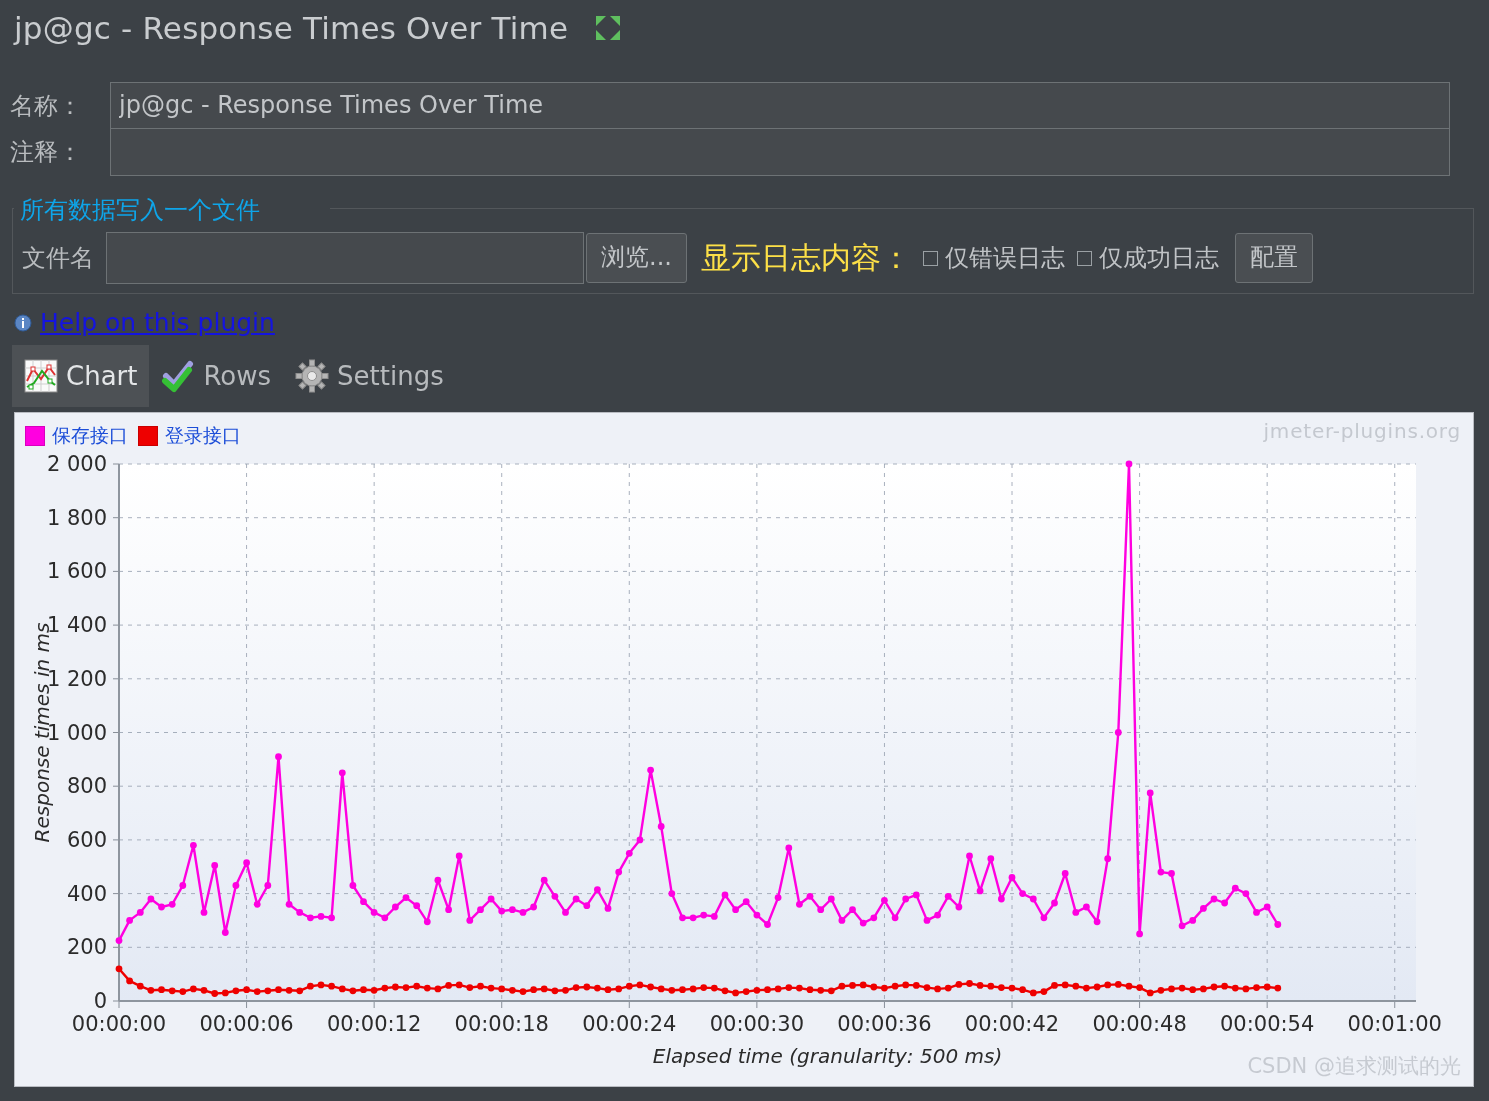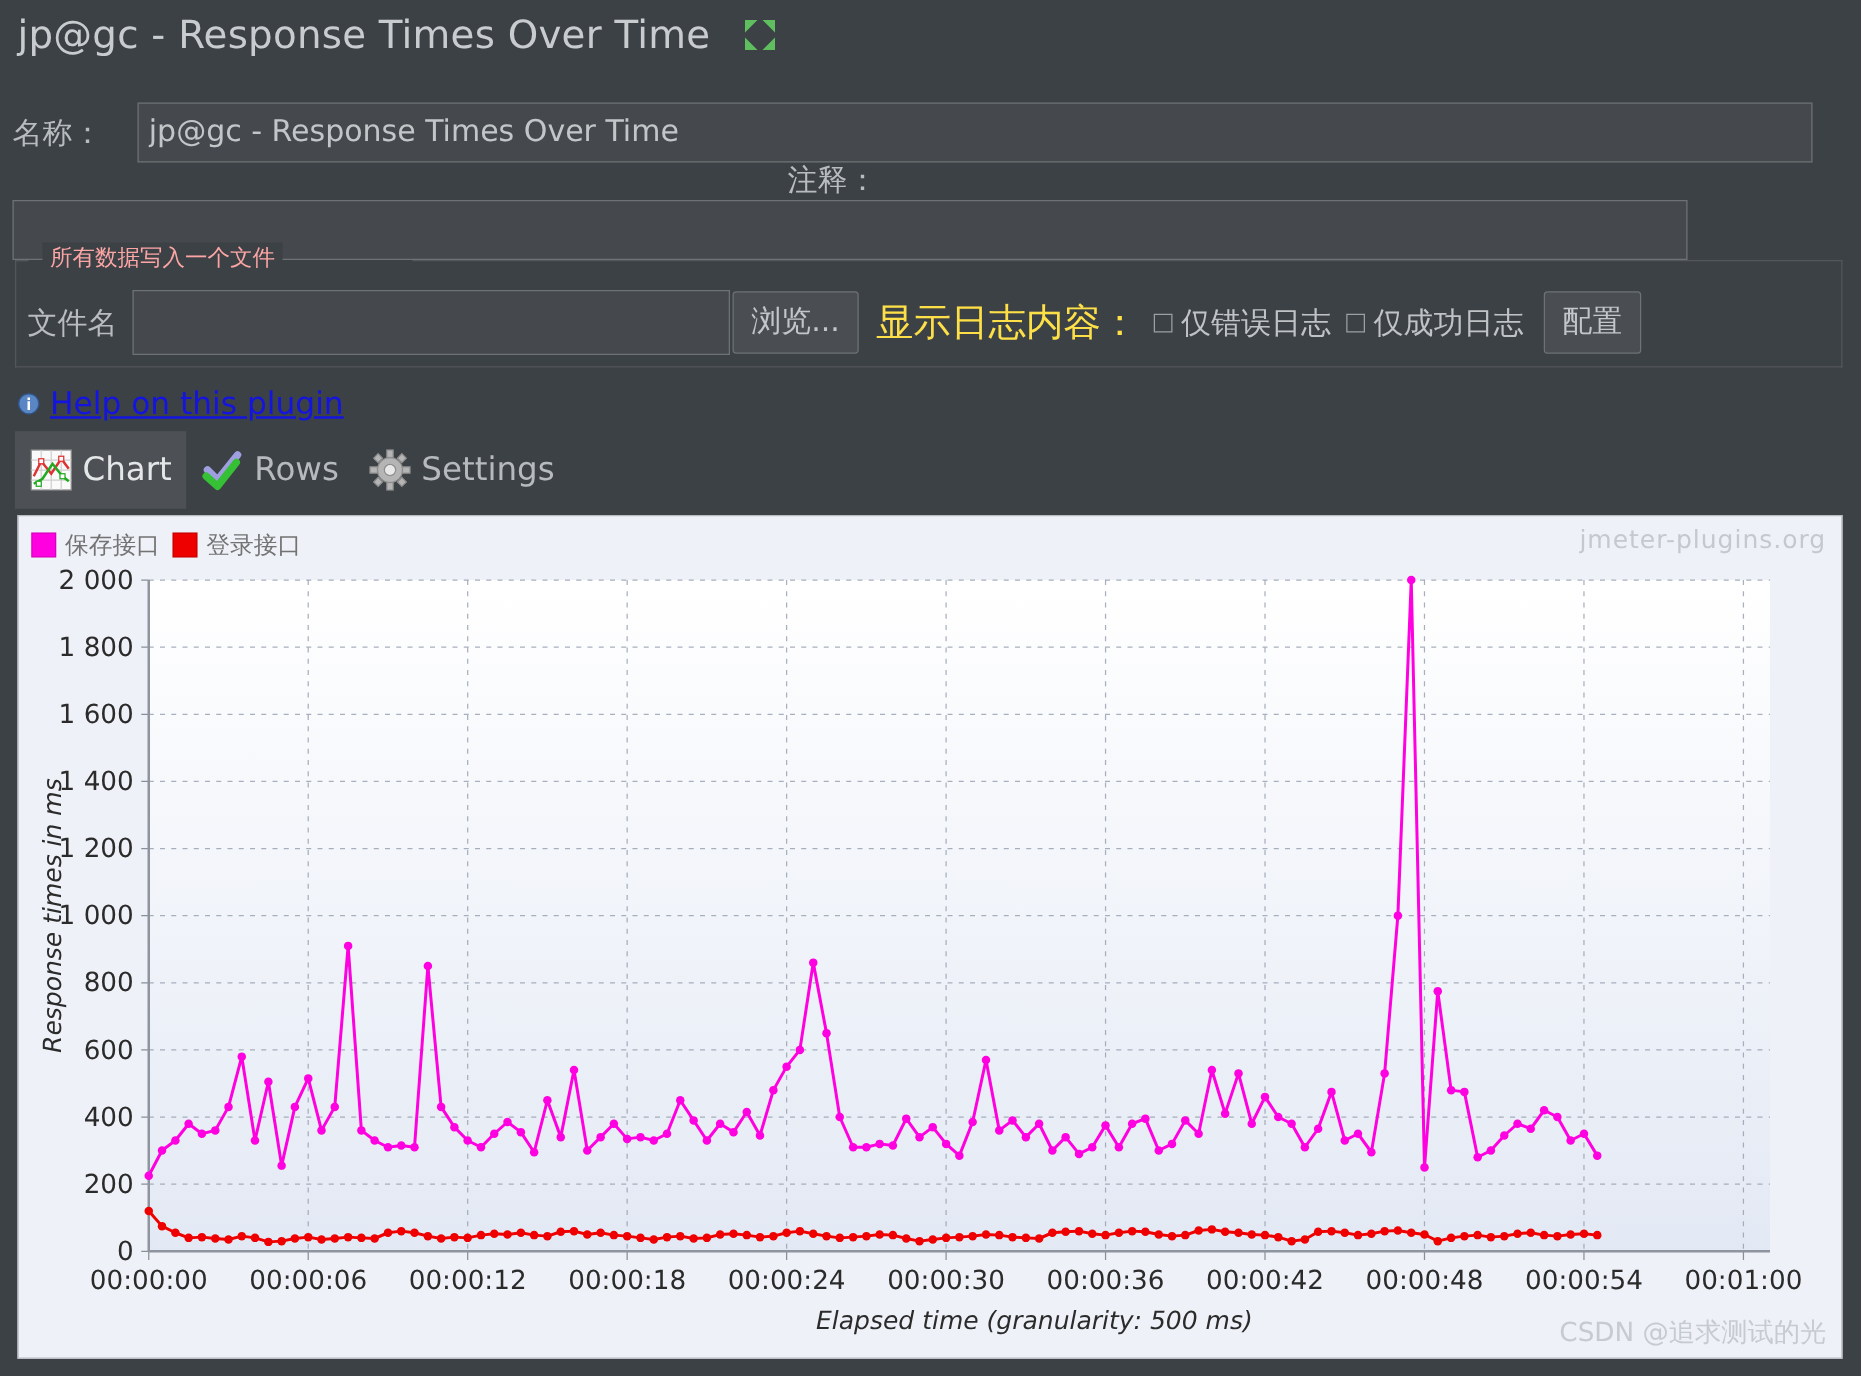--- a/index.html
+++ b/index.html
@@ -35,40 +35,39 @@
     color: #c3c6c9; font-size: 24px;
     padding: 4px 8px 6px 8px; outline: none;
     font-family: "DejaVu Sans", "Liberation Sans", sans-serif;
   }
   .text-input::placeholder { color: #8b8f92; }
 
   #row-name { left: 10px; top: 62px; margin-top: 20px; }
   #row-name .form-label { width: 100px; }
   #row-name .text-input { width: 1340px; height: 48px; }
 
-  #row-comment { left: 10px; top: 128px; flex-direction: column; }
+  #row-comment { left: 10px; top: 128px; }
   #row-comment .form-label { width: 100px; }
   #row-comment .text-input { width: 1340px; height: 48px; }
 
   
   .groupbox {
     position: absolute; left: 12px; top: 208px;
     width: 1462px; height: 86px;
     border: 1px solid #53575b; border-top: none;
   }
   .groupbox::before {
     content: ""; position: absolute; left: 0; top: 0; width: 10px;
     border-top: 1px solid #53575b;
   }
   .group-title {
     position: absolute; left: 14px; top: 194px;
-    font-size: 18px; color: #fca5a5; background: #3c4146;
+    font-size: 24px; color: #0ea5e9; background: #3c4146;
     padding: 0 6px;
     font-family: "DejaVu Sans", "Liberation Sans", sans-serif;
-    margin-left: 20px;
   }
   .group-line-right {
     position: absolute; left: 330px; top: 208px; width: 1144px;
     border-top: 1px solid #53575b;
   }
   .group-line-left {
     position: absolute; left: 12px; top: 208px; width: 10px;
     border-top: 1px solid #53575b;
   }
 
@@ -115,21 +114,21 @@
     position: absolute; left: 14px; top: 412px;
     width: 1460px; height: 675px;
     background: #eef1f7; border: 1px solid #b9bcc2;
     overflow: hidden;
   }
   .legend {
     position: absolute; left: 10px; top: 10px; display: flex; align-items: center; gap: 10px;
   }
   .legend-item { display: flex; align-items: center; gap: 7px; }
   .legend-swatch { width: 20px; height: 20px; display: inline-block; border: 1px solid rgba(0,0,0,0.15); }
-  .legend-text { font-size: 19px; color: #737373; font-family: "DejaVu Sans", "Liberation Sans", sans-serif; }
+  .legend-text { font-size: 19px; color: #1d4ed8; font-family: "DejaVu Sans", "Liberation Sans", sans-serif; }
   .watermark {
     position: absolute; right: 12px; top: 6px;
     font-size: 20px; color: #c4c8cf; letter-spacing: 0.8px;
     font-family: "DejaVu Sans", "Liberation Sans", sans-serif;
   }
   .csdn-watermark {
     position: absolute; right: 12px; bottom: 6px;
     font-size: 21px; color: #c6cad1;
     font-family: "DejaVu Sans", "Liberation Sans", sans-serif;
   }

